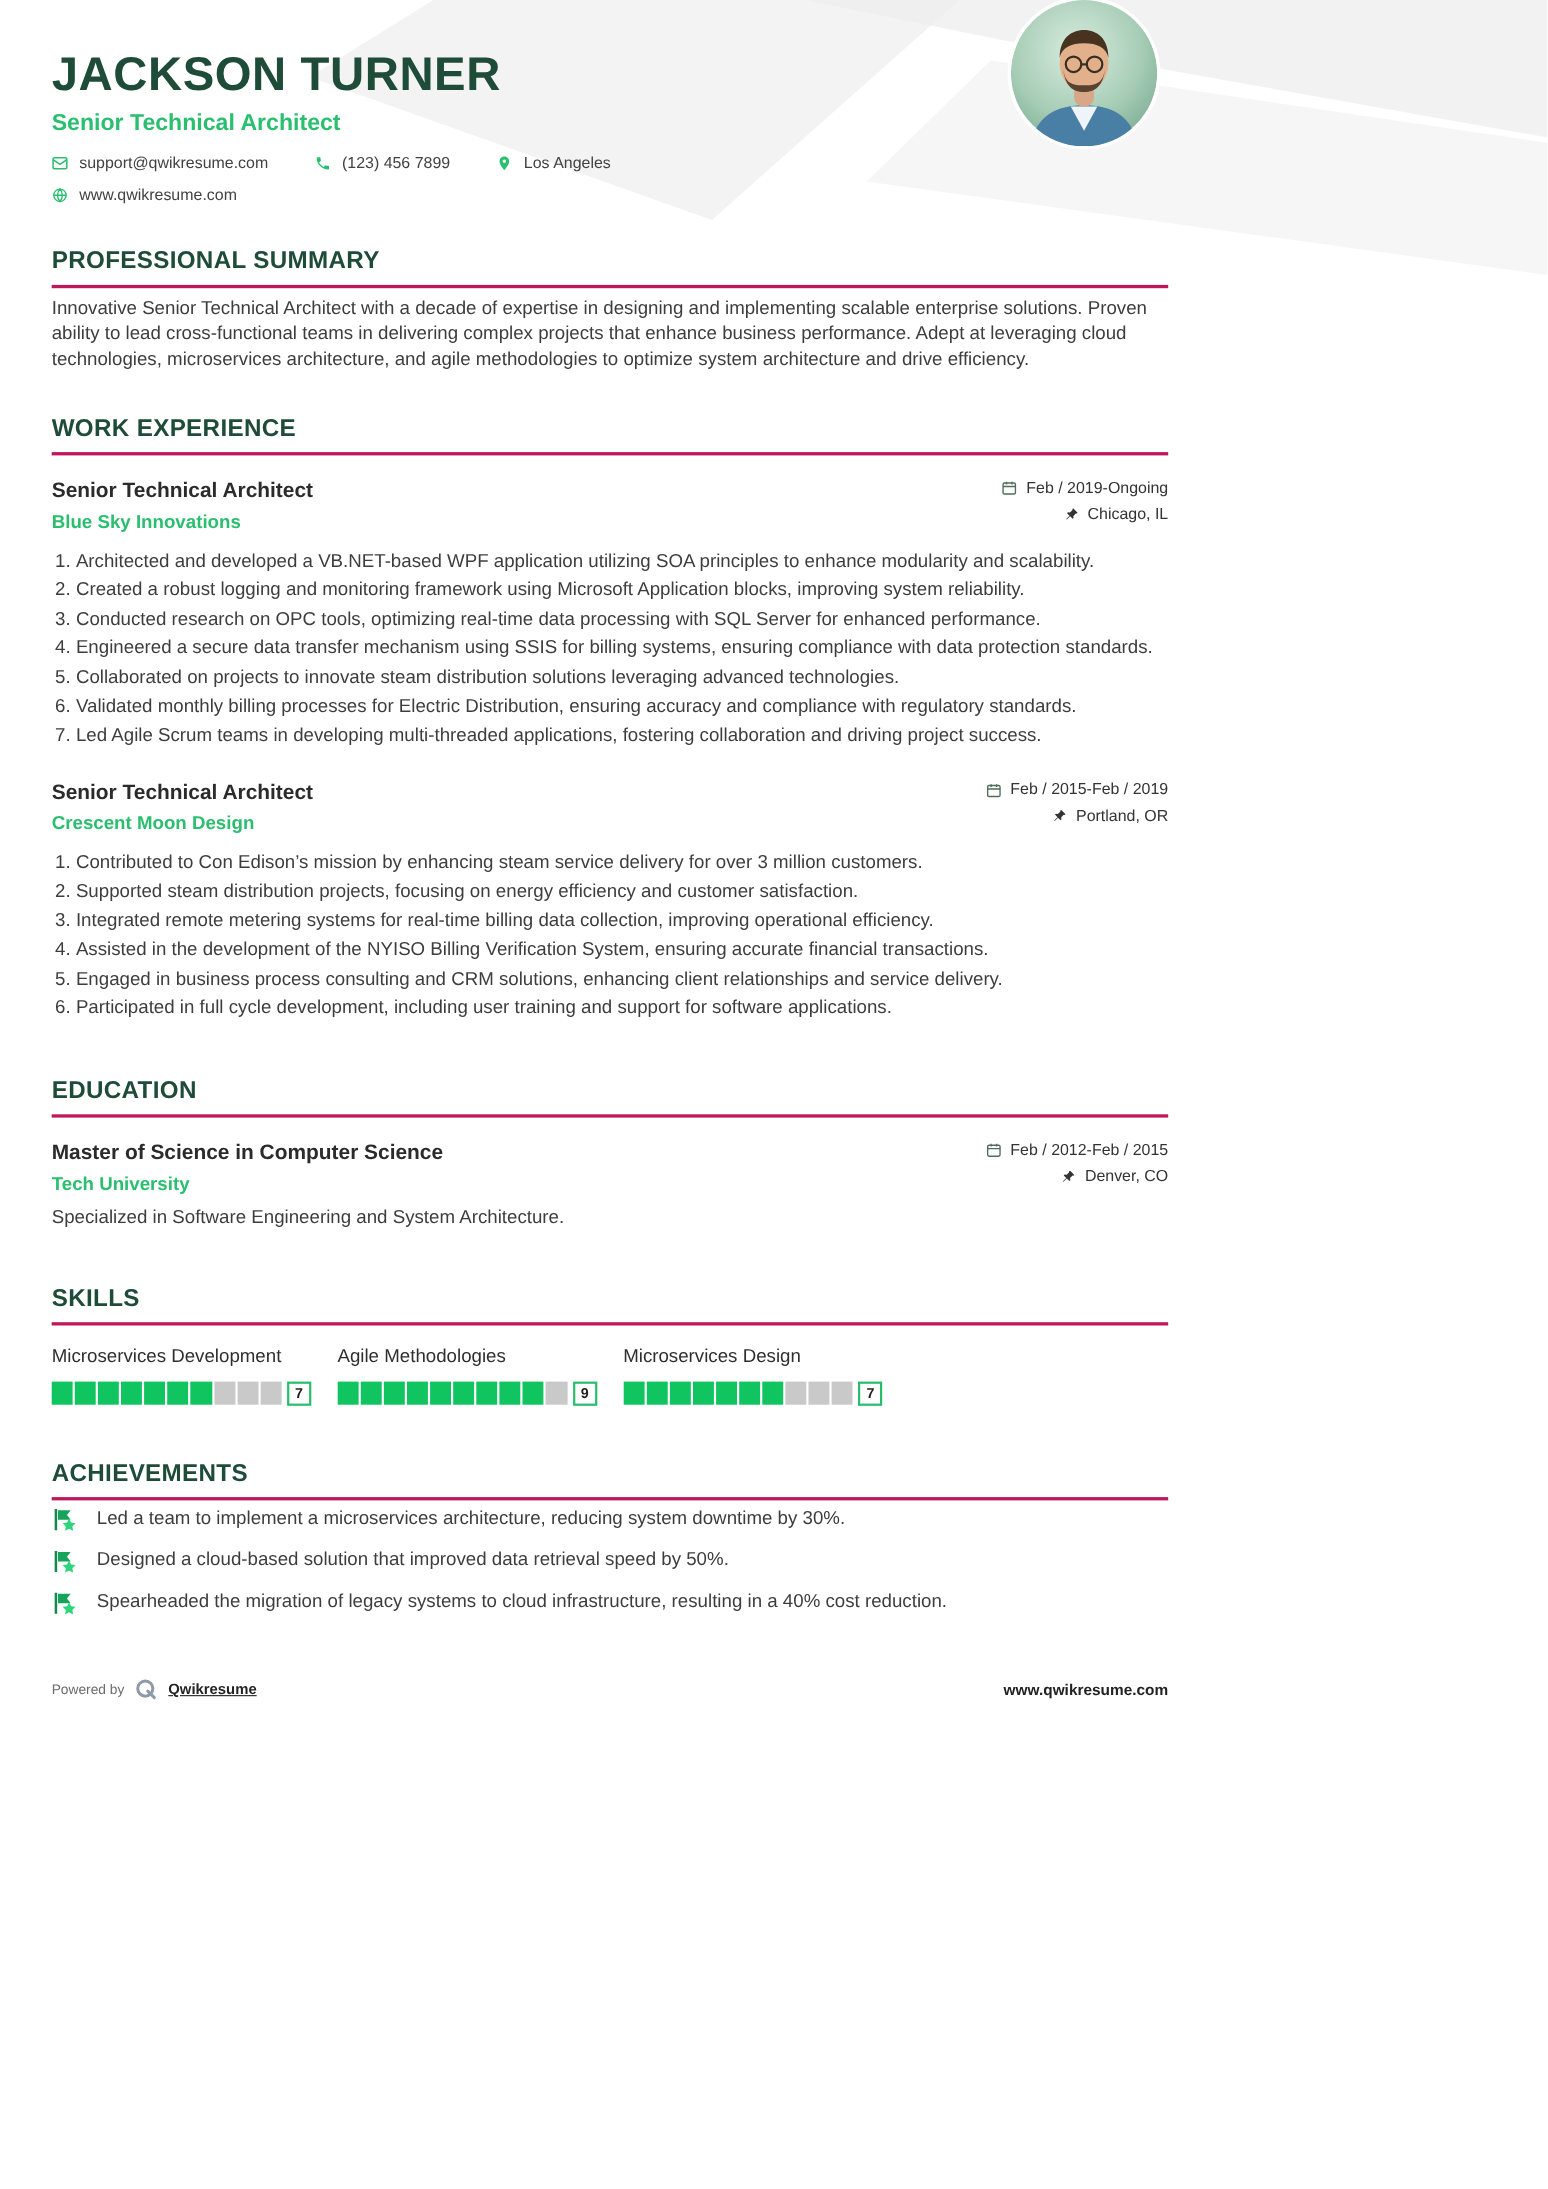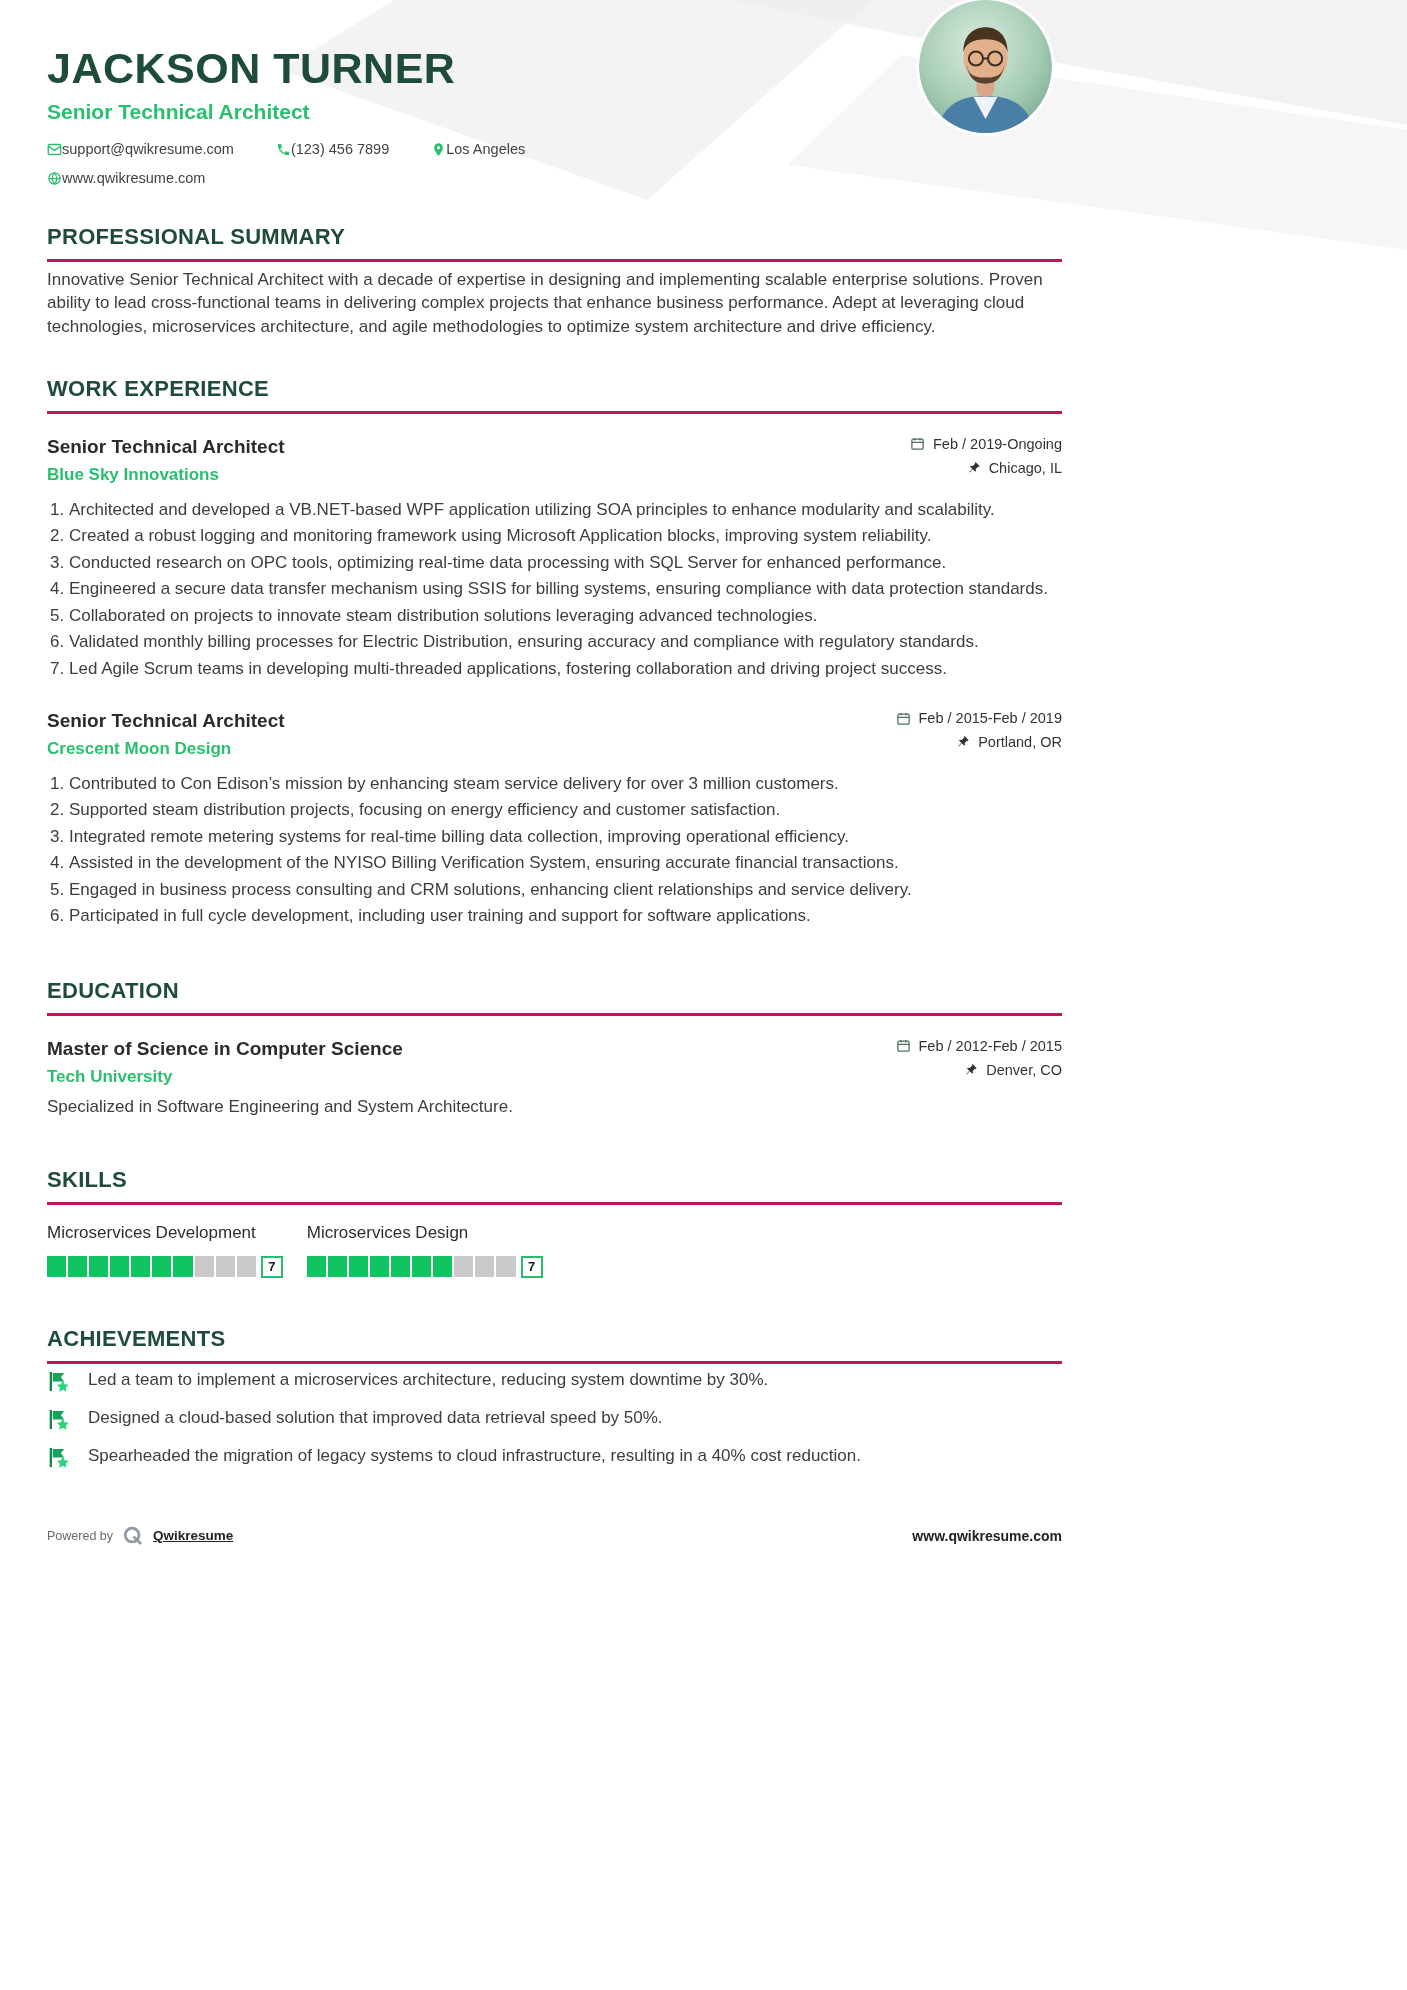--- a/index.html
+++ b/index.html
@@ -16,21 +16,21 @@
   .shape-c { background:#f0f0f0; clip-path:polygon(64% 22%, 100% 52%, 100% 100%, 56% 66%); opacity:.6; }
 
   .content { position:relative; z-index:1; width:1015px; margin-left:47px; }
 
   
   .header { position:relative; padding-top:46px; }
   .name { font-size:43px; line-height:1.05; font-weight:800; letter-spacing:.5px; color:#1e4c38; }
   .person-title { margin-top:9px; font-size:21px; font-weight:700; color:#2abf6e; }
   .contact-row { display:flex; align-items:center; gap:42px; margin-top:17px; }
   .contact-row.second { margin-top:13px; }
-  .contact-item { display:flex; align-items:center; font-size:14.5px; color:#424242; }
+  .contact-item { display:flex; gap:10px; font-size:14.5px; color:#424242; }
   .contact-item svg { flex:0 0 auto; }
   .avatar { position:absolute; top:0; right:10px; width:133px; height:133px; border-radius:50%; overflow:hidden; box-shadow:0 0 0 3px #ffffff; }
   .avatar svg { display:block; }
 
   
   .section { margin-top:38px; }
   .section-heading { font-size:22px; font-weight:700; letter-spacing:.3px; color:#1e4c38; padding-bottom:9px; border-bottom:3px solid #be185d; }
   .section-body { margin-top:6px; }
   .summary-text { font-size:17px; line-height:1.37; color:#3d3d3d; }
 
@@ -264,20 +264,38 @@
                 <span class="seg filled"></span>
                 <span class="seg filled"></span>
                 <span class="seg"></span>
                 <span class="seg"></span>
                 <span class="seg"></span>
               </div>
             <div class="skill-badge">7</div>
           </div>
         </div>
 
+        <div class="skill">
+          <div class="skill-name">Agile Methodologies</div>
+          <div class="skill-bar">
+            <div class="skill-track">
+                <span class="seg filled"></span>
+                <span class="seg filled"></span>
+                <span class="seg filled"></span>
+                <span class="seg filled"></span>
+                <span class="seg filled"></span>
+                <span class="seg filled"></span>
+                <span class="seg filled"></span>
+                <span class="seg filled"></span>
+                <span class="seg filled"></span>
+                <span class="seg"></span>
+              </div>
+            <div class="skill-badge">9</div>
+          </div>
+        </div>
 
         <div class="skill">
           <div class="skill-name">Microservices Design</div>
           <div class="skill-bar">
             <div class="skill-track">
                 <span class="seg filled"></span>
                 <span class="seg filled"></span>
                 <span class="seg filled"></span>
                 <span class="seg filled"></span>
                 <span class="seg filled"></span>

